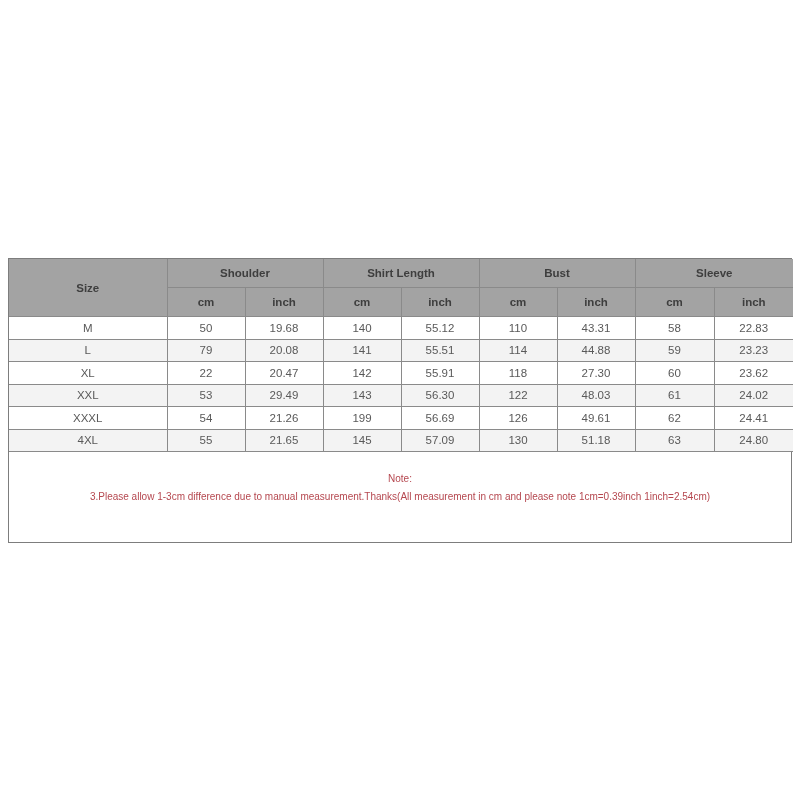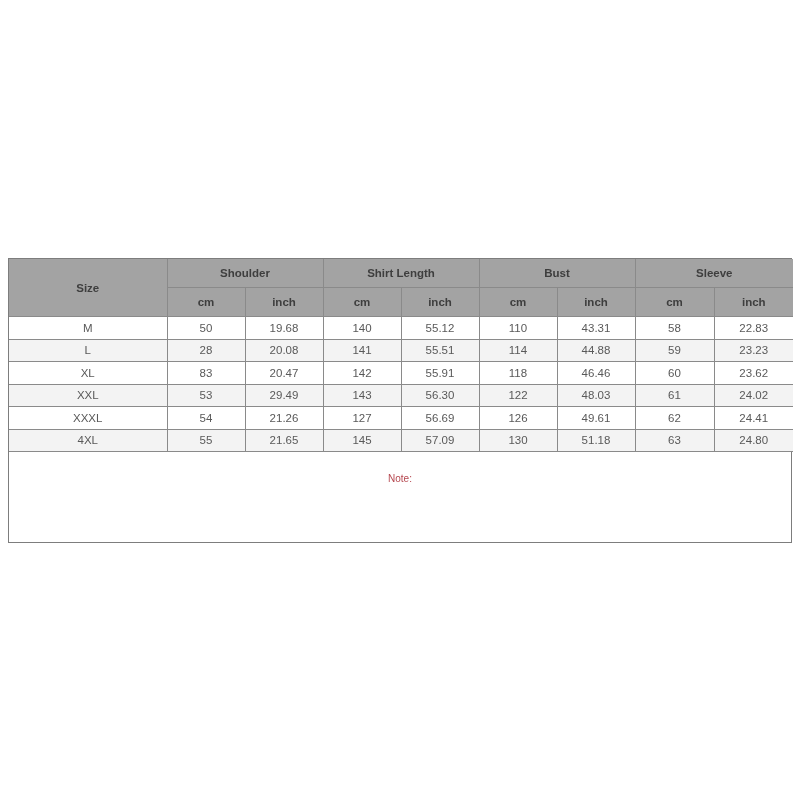--- a/index.html
+++ b/index.html
@@ -61,56 +61,56 @@
         <td>19.68</td>
         <td>140</td>
         <td>55.12</td>
         <td>110</td>
         <td>43.31</td>
         <td>58</td>
         <td>22.83</td>
       </tr>
       <tr class="row">
         <td>L</td>
-        <td>28</td>
+        <td>79</td>
         <td>20.08</td>
         <td>141</td>
         <td>55.51</td>
         <td>114</td>
         <td>44.88</td>
         <td>59</td>
         <td>23.23</td>
       </tr>
       <tr class="row">
         <td>XL</td>
-        <td>83</td>
+        <td>22</td>
         <td>20.47</td>
         <td>142</td>
         <td>55.91</td>
         <td>118</td>
-        <td>46.46</td>
+        <td>27.30</td>
         <td>60</td>
         <td>23.62</td>
       </tr>
       <tr class="row">
         <td>XXL</td>
         <td>53</td>
         <td>29.49</td>
         <td>143</td>
         <td>56.30</td>
         <td>122</td>
         <td>48.03</td>
         <td>61</td>
         <td>24.02</td>
       </tr>
       <tr class="row">
         <td>XXXL</td>
         <td>54</td>
         <td>21.26</td>
-        <td>127</td>
+        <td>199</td>
         <td>56.69</td>
         <td>126</td>
         <td>49.61</td>
         <td>62</td>
         <td>24.41</td>
       </tr>
       <tr class="row">
         <td>4XL</td>
         <td>55</td>
         <td>21.65</td>
@@ -118,14 +118,15 @@
         <td>57.09</td>
         <td>130</td>
         <td>51.18</td>
         <td>63</td>
         <td>24.80</td>
       </tr>
     </tbody>
   </table>
   <div class="notes">
     <div>Note:</div>
+    <div>3.Please allow 1-3cm difference due to manual measurement.Thanks(All measurement in cm and please note 1cm=0.39inch 1inch=2.54cm)</div>
   </div>
 </div>
 
 </body></html>

